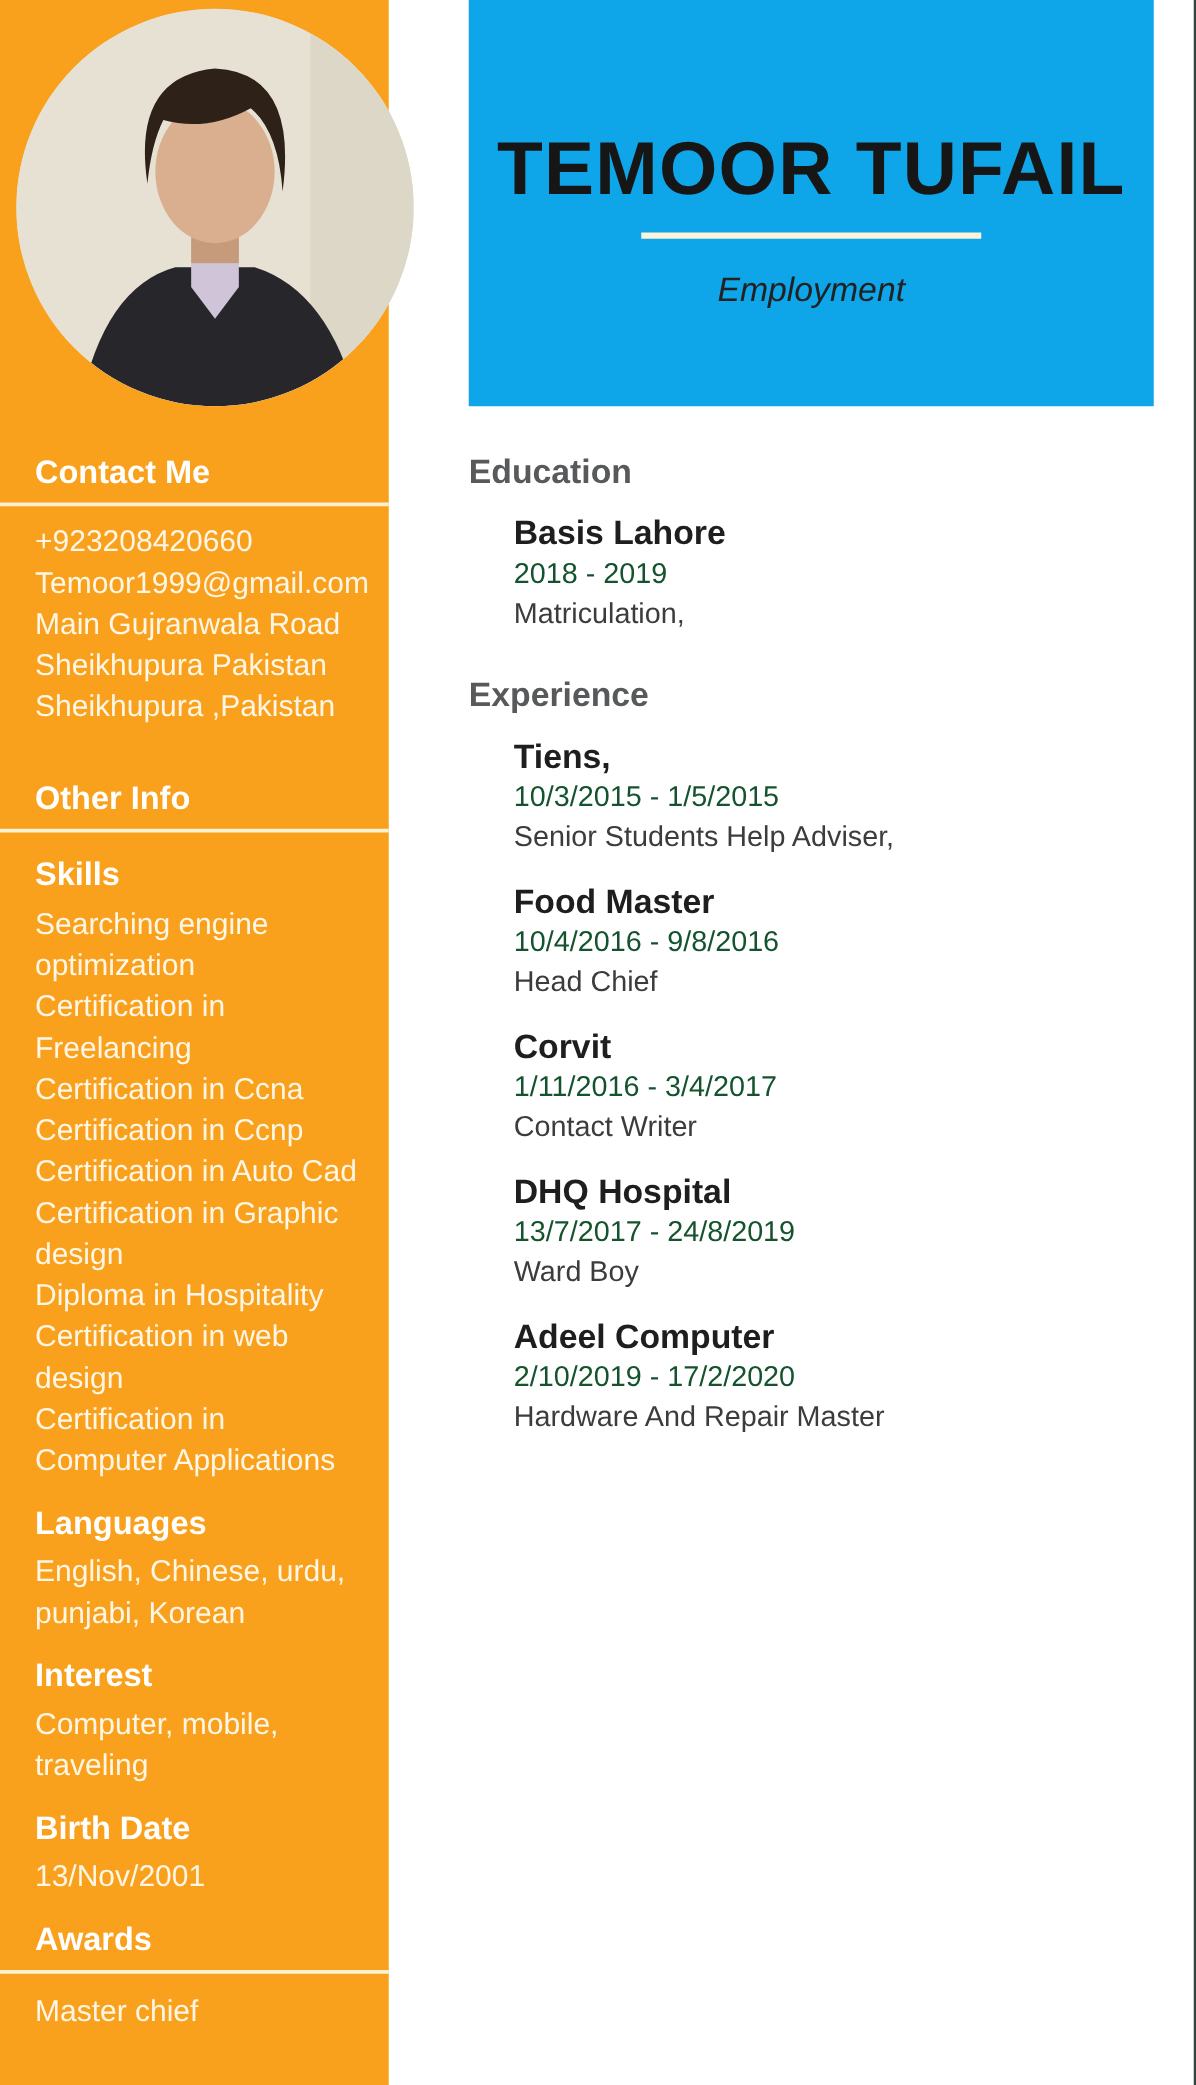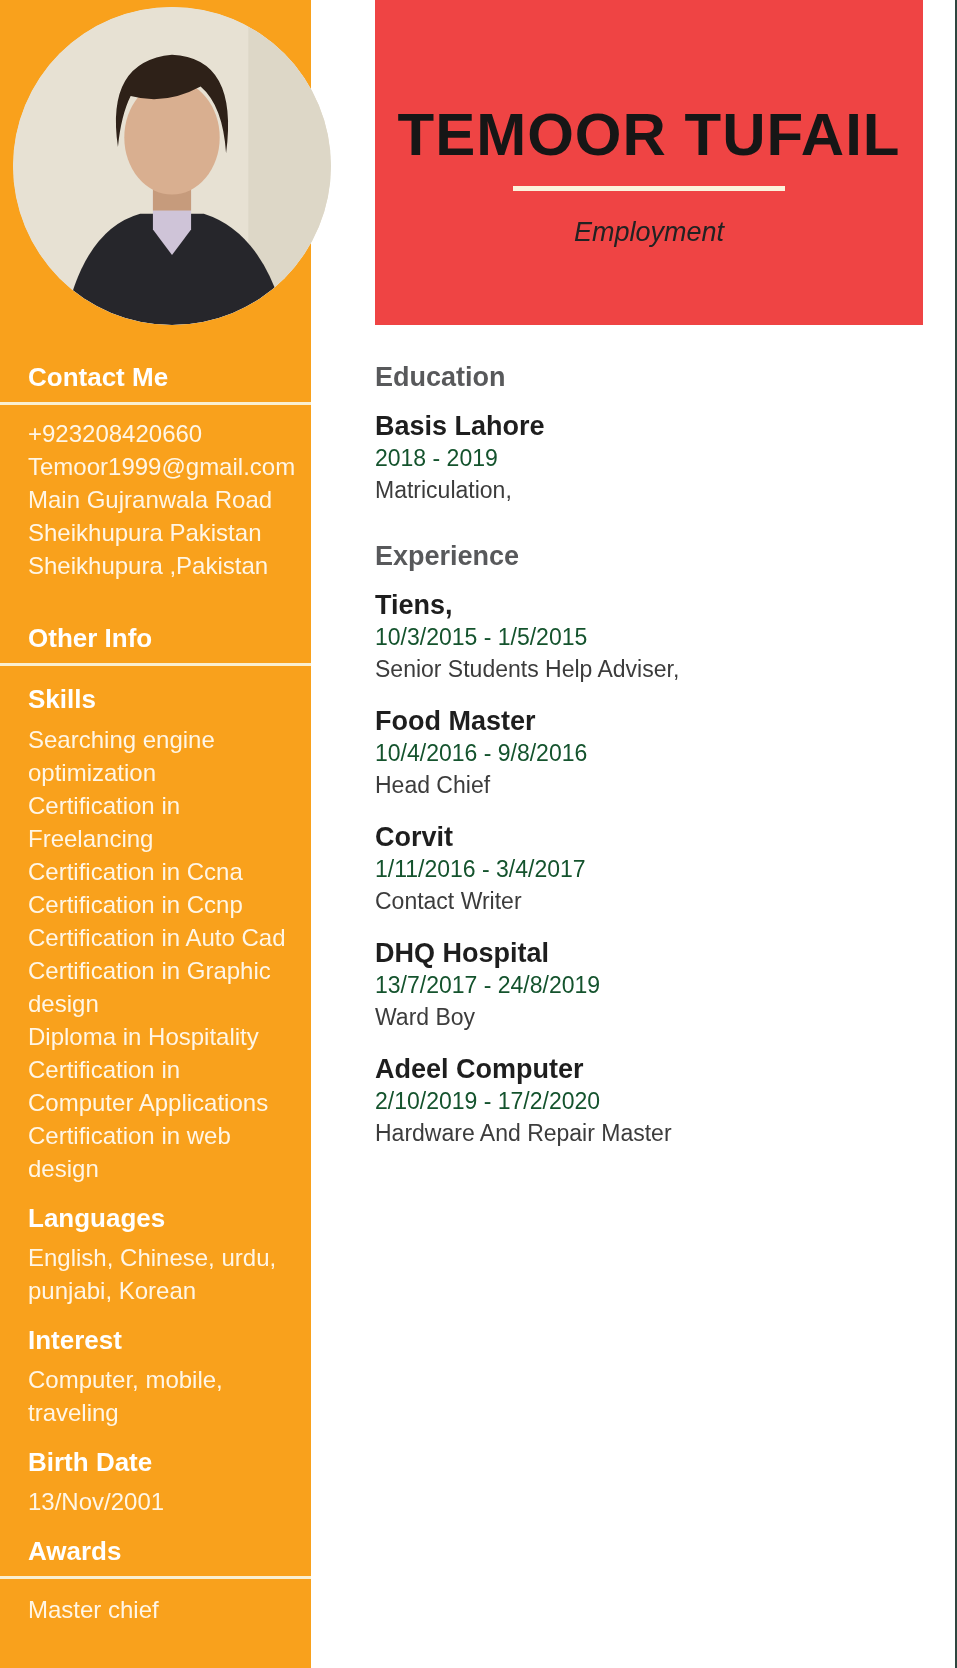--- a/index.html
+++ b/index.html
@@ -49,21 +49,21 @@
   }
   .sb-value { margin-top:8px; }
 
   
   .main {
     position:absolute; left:375px; top:0;
     width:548px;
   }
   .hero {
     width:548px; height:325px;
-    background:#ef4444;
+    background:#0ea5e9;
     display:flex; flex-direction:column;
     align-items:center; justify-content:center;
     padding-top:22px;
   }
   .hero-title {
     font-size:60px; line-height:70px;
     font-weight:700; letter-spacing:1px;
     color:#161616; white-space:nowrap;
   }
   .hero-underline {
@@ -76,21 +76,21 @@
     font-size:27px; color:#222222;font-style:italic;
   }
 
   .content { width:548px; }
   .section-title {
     margin-top:37px;
     font-size:27px; line-height:30px;
     font-weight:700; color:#58595B;
   }
   .section-title.experience { margin-top:35px; }
-  .entry { margin-top:18px; }
+  .entry { margin-top:18px;margin-left:36px; }
   .entry + .entry { margin-top:20px; }
   .entry-name  { font-size:27px; line-height:32px; font-weight:700; color:#1E1E1E; }
   .entry-date  { font-size:23px; line-height:32px; color:#14532d; }
   .entry-detail{ font-size:23px; line-height:32px; color:#3C3C3C; }
 
   
   .page-edge {
     position:absolute; right:0; top:0;
     width:2px; height:1668px;
     background:#2E463F;
@@ -135,22 +135,22 @@
 
   <h4 class="sb-subheading tight">Skills</h4>
   <div class="sb-lines" style="margin-top:9px;">
     <div class="sb-line">Searching engine optimization</div>
     <div class="sb-line">Certification in Freelancing</div>
     <div class="sb-line">Certification in Ccna</div>
     <div class="sb-line">Certification in Ccnp</div>
     <div class="sb-line">Certification in Auto Cad</div>
     <div class="sb-line">Certification in Graphic design</div>
     <div class="sb-line">Diploma in Hospitality</div>
+    <div class="sb-line">Certification in web design</div>
     <div class="sb-line">Certification in Computer Applications</div>
-    <div class="sb-line">Certification in web design</div>
   </div>
 
   <h4 class="sb-subheading">Languages</h4>
   <div class="sb-value">English, Chinese, urdu, punjabi, Korean</div>
 
   <h4 class="sb-subheading">Interest</h4>
   <div class="sb-value">Computer, mobile, traveling</div>
 
   <h4 class="sb-subheading">Birth Date</h4>
   <div class="sb-value">13/Nov/2001</div>

